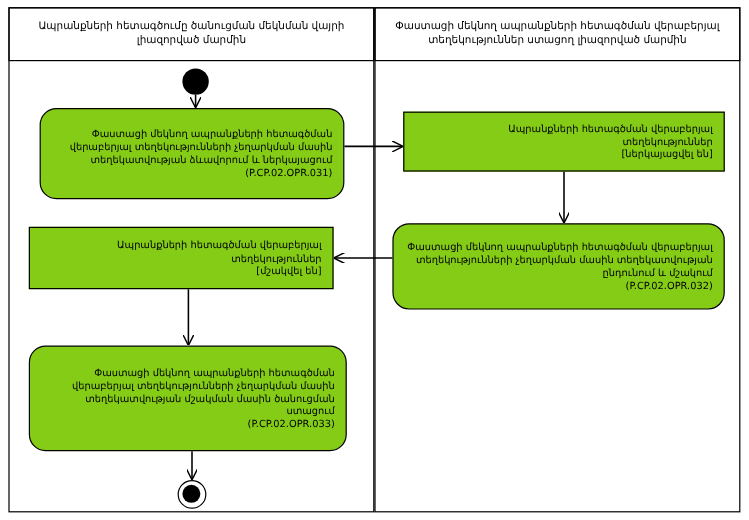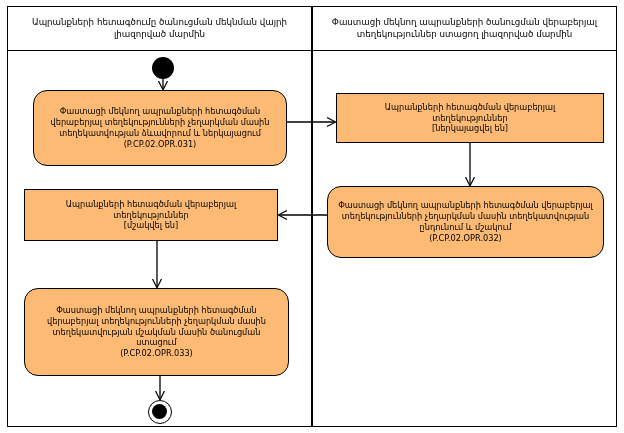--- a/index.html
+++ b/index.html
@@ -45,25 +45,25 @@
     font-size: 8.7px;
   }
   .lane-header-left  { left: 7px;   top: 6px; width: 305px; height: 45px; }
   .lane-header-right { left: 312px; top: 6px; width: 305px; height: 45px; }
 
   
   .node {
     position: absolute;
     box-sizing: border-box;
     border: 1.5px solid #000000;
-    background: #fdba74;
+    background: #84cc16;
     display: flex;
     align-items: center;
     justify-content: center;
-    text-align: center;
+    text-align: right;
     line-height: 1.32;
     font-size: 8.2px;
     padding: 18px 9px;
     z-index: 3;
   }
   .node.action { border-radius: 14px; }
   .node.object { border-radius: 0; }
 
   .node-text { display: block; width: 100%; white-space: pre-line; }
 
@@ -118,21 +118,21 @@
 
 <div id="canvas">
 
   <div class="lane lane-left"></div>
   <div class="lane lane-right"></div>
 
   <div class="lane-header lane-header-left">
     <span class="node-text">Ապրանքների հետագծումը ծանուցման  մեկնման վայրի լիազորված մարմին</span>
   </div>
   <div class="lane-header lane-header-right">
-    <span class="node-text">Փաստացի մեկնող ապրանքների ծանուցման վերաբերյալ տեղեկություններ ստացող լիազորված մարմին</span>
+    <span class="node-text">Փաստացի մեկնող ապրանքների հետագծման վերաբերյալ տեղեկություններ ստացող լիազորված մարմին</span>
   </div>
 
   <svg id="edges" viewBox="0 0 624 433">
     <defs>
       <marker id="arrow" viewBox="0 0 10 10" refX="9" refY="5" markerWidth="7" markerHeight="7" orient="auto-start-reverse">
         <path d="M 0 0 L 10 5 L 0 10" fill="none" stroke="#000000" stroke-width="1.6"></path>
       </marker>
     </defs>
 
     <line x1="163" y1="79" x2="163" y2="89" marker-end="url(#arrow)"></line>

